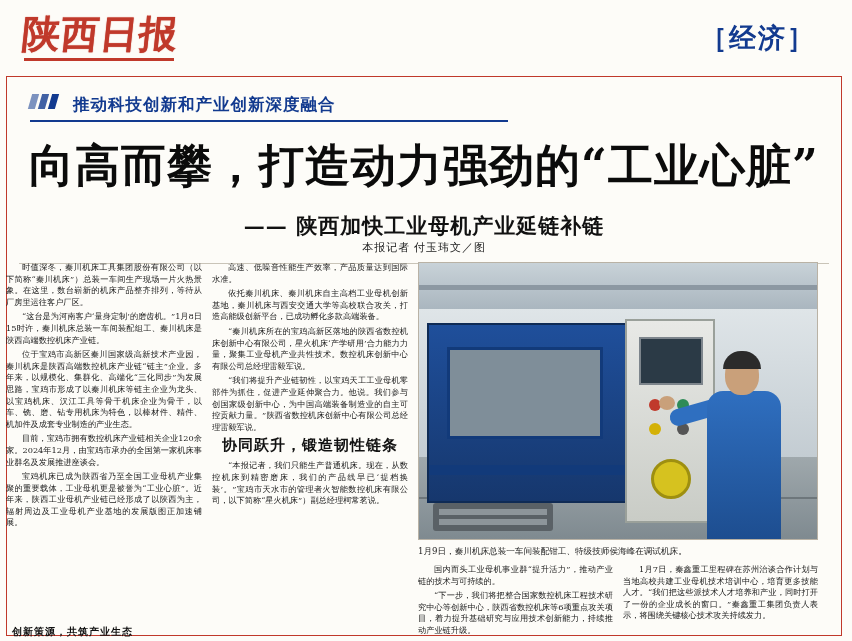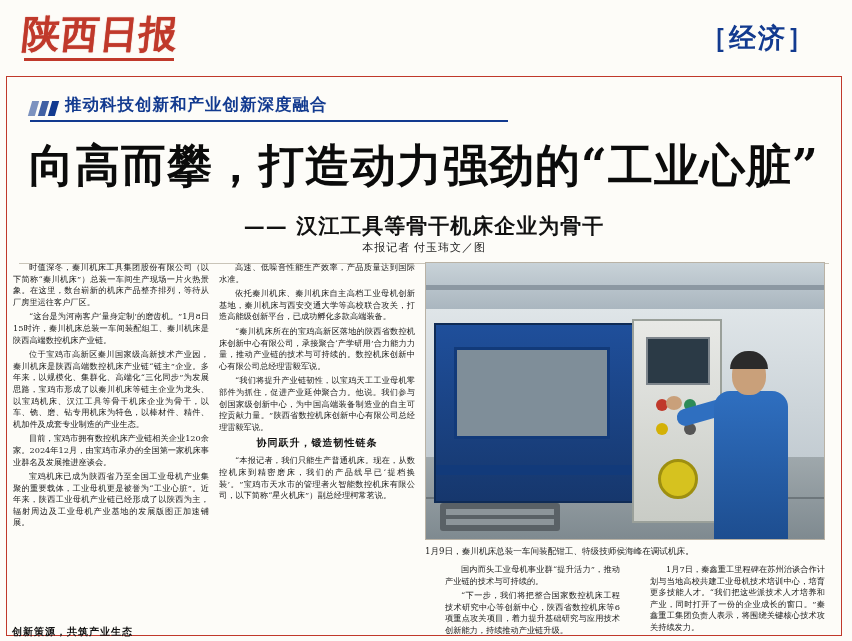--- a/index.html
+++ b/index.html
@@ -53,21 +53,21 @@
     width:836px;height:560px;
     border:1.5px solid #c0392b;
     box-sizing:border-box;
   }
 
   
   .headline-block{
     position:absolute;left:12px;top:84px;width:824px;
   }
   .kicker{
-    display:flex;align-items:flex-end;gap:8px;margin:10px 0 4px 18px;
+    display:flex;align-items:flex-start;gap:16px;margin:10px 0 4px 18px;
   }
   .kicker-bars{display:flex;gap:3px;align-items:center;}
   .kicker-bars i{display:block;width:7px;height:15px;background:#123a8f;transform:skewX(-16deg);}
   .kicker-bars i:nth-child(1){opacity:.55;}
   .kicker-bars i:nth-child(2){opacity:.8;}
   .kicker-text{
     font-size:16.5px;font-weight:bold;color:#123a8f;letter-spacing:1px;
     font-family:"DejaVu Serif", serif;
   }
   .kicker-rule{
@@ -97,38 +97,38 @@
     letter-spacing:1px;
     color:#222;
   }
   .byline-rule{
     width:810px;height:1px;background:#c9c4b8;margin:8px auto 0 auto;
   }
 
   
   .columns{
     position:absolute;
-    left:13px;top:262px;
+    left:6px;top:262px;
     width:824px;height:372px;
     display:flex;
     gap:10px;
   }
   .col{width:196px;}
   .col-text{
     font-size:8.2px;
     line-height:11.6px;
     text-align:justify;
     color:#1a1a1a;
     font-family:"DejaVu Serif", serif;
     letter-spacing:0px;
   }
   .col-text p{margin:0 0 3px 0;text-indent:16px;}
   .sub-head{
     font-weight:bold;
-    font-size:10px;
+    font-size:15px;
     text-align:center;
     margin:0 0 5px 0;
     letter-spacing:1px;
     font-family:"DejaVu Serif", serif;
   }
 
   
   .photo-col{
     width:400px;
     position:relative;
@@ -169,21 +169,21 @@
   .caption{
     font-size:8.6px;
     line-height:12px;
     margin-top:5px;
     color:#222;
     font-family:"DejaVu Serif", serif;
   }
   .photo-cols{
     display:flex;gap:10px;margin-top:7px;
   }
-  .photo-cols .col-text{width:195px;margin-left:20px;}
+  .photo-cols .col-text{width:195px;}
 
   .bottom-note{
     position:absolute;left:12px;bottom:2px;
     font-size:10px;font-weight:bold;letter-spacing:1px;
     font-family:"DejaVu Serif", serif;
   }
 </style>
 </head>
 <body>
 
@@ -203,42 +203,42 @@
     <div class="kicker">
       <span class="kicker-bars">
           <i></i>
           <i></i>
           <i></i>
         </span>
       <span class="kicker-text">推动科技创新和产业创新深度融合</span>
     </div>
     <div class="kicker-rule"></div>
     <div class="main-title">向高而攀，打造动力强劲的“工业心脏”</div>
-    <div class="subtitle">—— 汉江工具等骨干机床企业为骨干</div>
+    <div class="subtitle">—— 陕西加快工业母机产业延链补链</div>
     <div class="byline">本报记者 付玉玮文／图</div>
     <div class="byline-rule"></div>
   </div>
 
   <div class="columns">
 
     <div class="col">
       <div class="col-text">
         <p>时值深冬，秦川机床工具集团股份有限公司（以下简称“秦川机床”）总装一车间生产现场一片火热景象。在这里，数台崭新的机床产品整齐排列，等待从厂房里运往客户厂区。</p>
         <p>“这台是为河南客户‘量身定制’的磨齿机。”1月8日15时许，秦川机床总装一车间装配组工、秦川机床是陕西高端数控机床产业链。</p>
         <p>位于宝鸡市高新区秦川国家级高新技术产业园，秦川机床是陕西高端数控机床产业链“链主”企业。多年来，以规模化、集群化、高端化“三化同步”为发展思路，宝鸡市形成了以秦川机床等链主企业为龙头、以宝鸡机床、汉江工具等骨干机床企业为骨干，以车、铣、磨、钻专用机床为特色，以棒材件、精件、机加件及成套专业制造的产业生态。</p>
         <p>目前，宝鸡市拥有数控机床产业链相关企业120余家。2024年12月，由宝鸡市承办的全国第一家机床事业群名及发展推进座谈会。</p>
         <p>宝鸡机床已成为陕西省乃至全国工业母机产业集聚的重要载体，工业母机更是被誉为“工业心脏”。近年来，陕西工业母机产业链已经形成了以陕西为主，辐射周边及工业母机产业基地的发展版图正加速铺展。</p>
       </div>
     </div>
 
     <div class="col">
       <div class="col-text">
         <p>高速、低噪音性能生产效率，产品质量达到国际水准。</p>
         <p>依托秦川机床、秦川机床自主高档工业母机创新基地，秦川机床与西安交通大学等高校联合攻关，打造高能级创新平台，已成功孵化多款高端装备。</p>
-        <p>“秦川机床所在的宝鸡高新区落地的陕西省数控机床创新中心有限公司，承接聚合‘产学研用’合力能力力量，推动产业链的技术与可持续的。数控机床创新中心有限公司总经理雷毅军说。</p>
+        <p>“秦川机床所在的宝鸡高新区落地的陕西省数控机床创新中心有限公司，星火机床‘产学研用’合力能力力量，聚集工业母机产业共性技术。数控机床创新中心有限公司总经理雷毅军说。</p>
         <p>“我们将提升产业链韧性，以宝鸡天工工业母机零部件为抓住，促进产业延伸聚合力。他说。我们参与创国家级创新中心，为中国高端装备制造业的自主可控贡献力量。”陕西省数控机床创新中心有限公司总经理雷毅军说。</p>
       </div>
       <div class="sub-head">协同跃升，锻造韧性链条</div>
       <div class="col-text">
         <p>“本报记者，我们只能生产普通机床。现在，从数控机床到精密磨床，我们的产品线早已‘提档换装’。”宝鸡市天水市的管理者火智能数控机床有限公司，以下简称“星火机床”）副总经理柯常茗说。</p>
       </div>
     </div>
 
     <div class="photo-col">
       <div class="photo">

